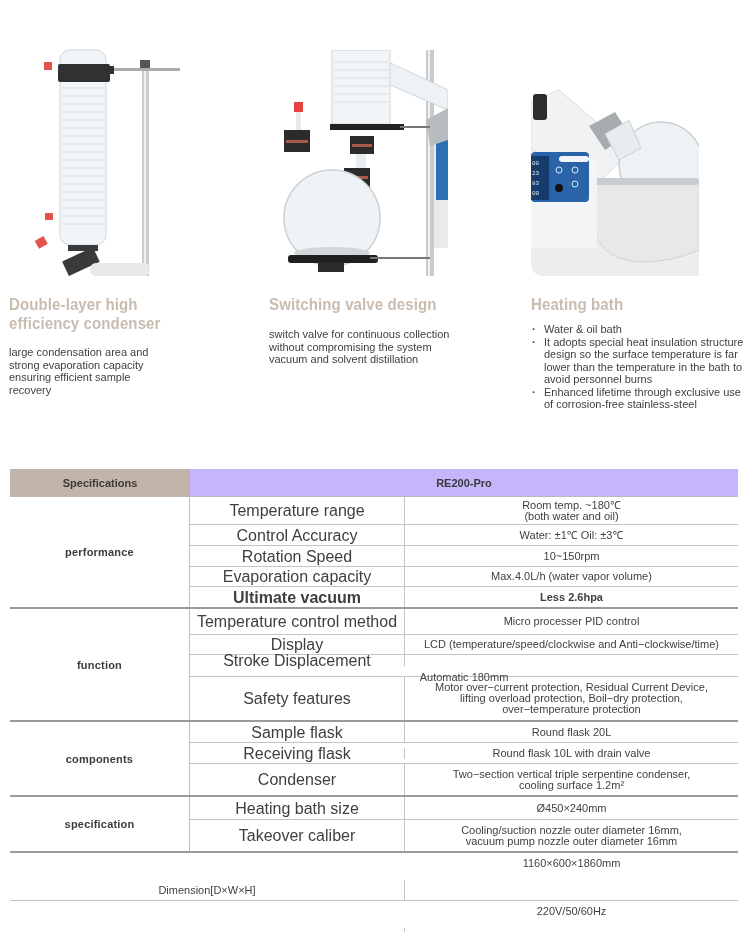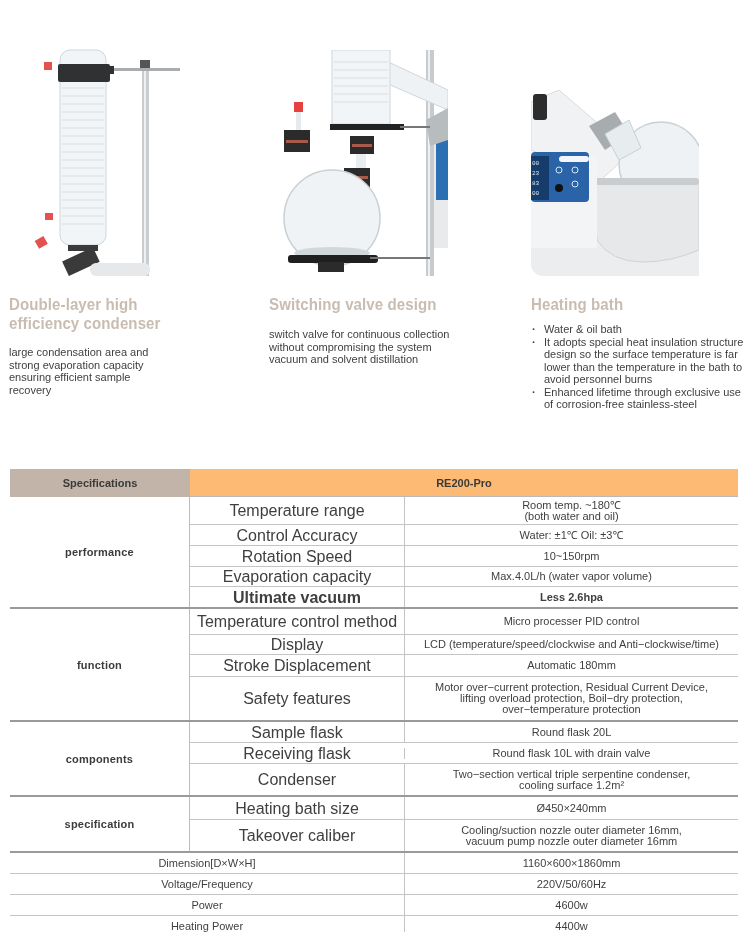--- a/index.html
+++ b/index.html
@@ -24,21 +24,21 @@
 
   
   .spec { position: absolute; left: 10px; top: 469px; width: 728px; }
   .spec-head { display: flex; height: 28px; }
   .spec-head .h1 {
     width: 180px; background: #c2b4a9; color: #3a3a3a;
     font-weight: 700; font-size: 11px; display: flex; align-items: center; justify-content: center;
     transform-origin: center;
   }
   .spec-head .h2 {
-    flex: 1; background: #fdba74; color: #3a3a3a; font-weight: 700; font-size: 11px;
+    flex: 1; background: #c4b5fd; color: #3a3a3a; font-weight: 700; font-size: 11px;
     display: flex; align-items: center; justify-content: center; border-bottom: 1px solid #b9b9b9;
   }
   .group { display: flex; border-bottom: 2px solid #9a9a9a; }
   .group .gname {
     width: 180px; display: flex; align-items: center; justify-content: center;
     font-weight: 700; font-size: 11px; color: #3c3c3c; border-right: 1px solid #bdbdbd;
     letter-spacing: 0.2px;
   }
   .group .rows { flex: 1; }
   .row { display: flex; border-bottom: 1px solid #c4c4c4; }
@@ -48,21 +48,21 @@
     font-size: 16px; color: #3f3f3f; text-align: center; line-height: 11px;
   }
   .row .v {
     flex: 1; display: flex; align-items: center; justify-content: center; text-align: center;
     font-size: 11px; color: #3f3f3f; line-height: 11px; padding: 6px 2px; white-space: pre-line;
   }
   .full-row { display: flex; border-bottom: 1px solid #c4c4c4; }
   .full-row.last { border-bottom: 2px solid #9a9a9a; }
   .full-row .k {
     width: 395px; border-right: 1px solid #c4c4c4; display: flex; align-items: center; justify-content: center;
-    font-size: 11px; color: #3f3f3f; height: 20px;
+    font-size: 11px; color: #3f3f3f; height: 20px; margin-top: 27px;
   }
   .full-row .v {
     flex: 1; display: flex; align-items: center; justify-content: center; font-size: 11px; color: #3f3f3f; height: 20px;
   }
 </style>
 </head>
 <body>
 
 <div class="feature" style="left:0;width:250px;">
   <div class="photo" style="left:30px;top:48px;width:150px;height:228px;">
@@ -242,21 +242,21 @@
     <div class="gname">function</div>
     <div class="rows">
       <div class="row" style="height:26px;">
         <div class="k">Temperature control method</div>
         <div class="v">Micro processer PID control</div>
       </div>
       <div class="row" style="height:20px;">
         <div class="k">Display</div>
         <div class="v">LCD (temperature/speed/clockwise and Anti−clockwise/time)</div>
       </div>
-      <div class="row" style="height:22px;">
+      <div class="row" style="height:22px;flex-direction:column;">
         <div class="k">Stroke Displacement</div>
         <div class="v">Automatic 180mm</div>
       </div>
       <div class="row" style="height:43px;">
         <div class="k">Safety features</div>
         <div class="v">Motor over−current protection, Residual Current Device,
 lifting overload protection, Boil−dry protection,
 over−temperature protection</div>
       </div>
     </div>

